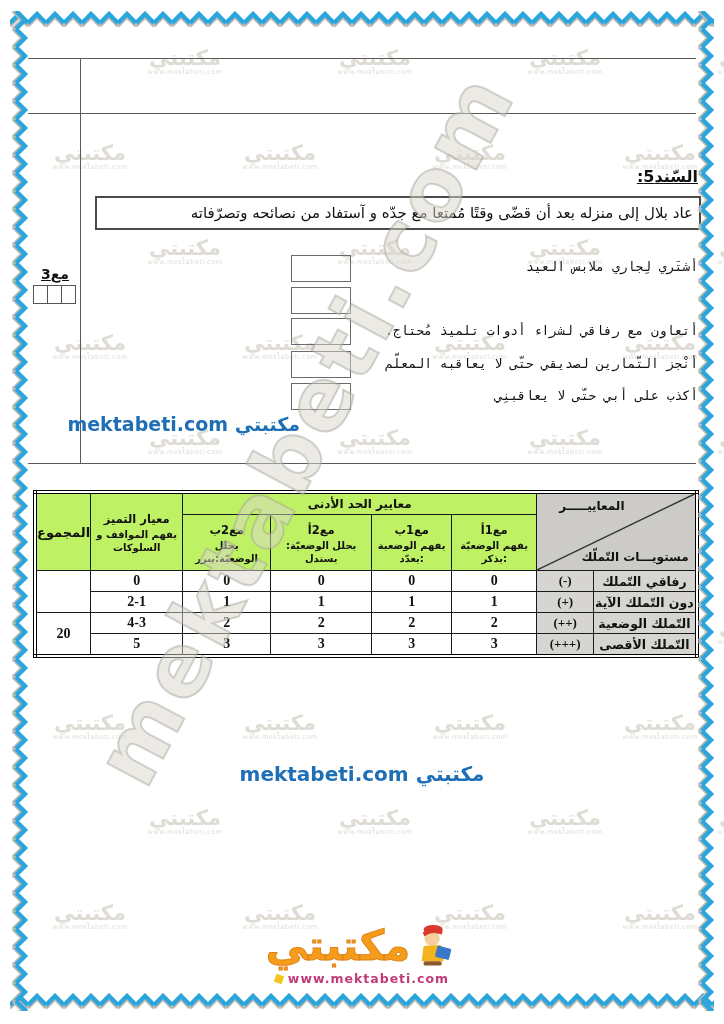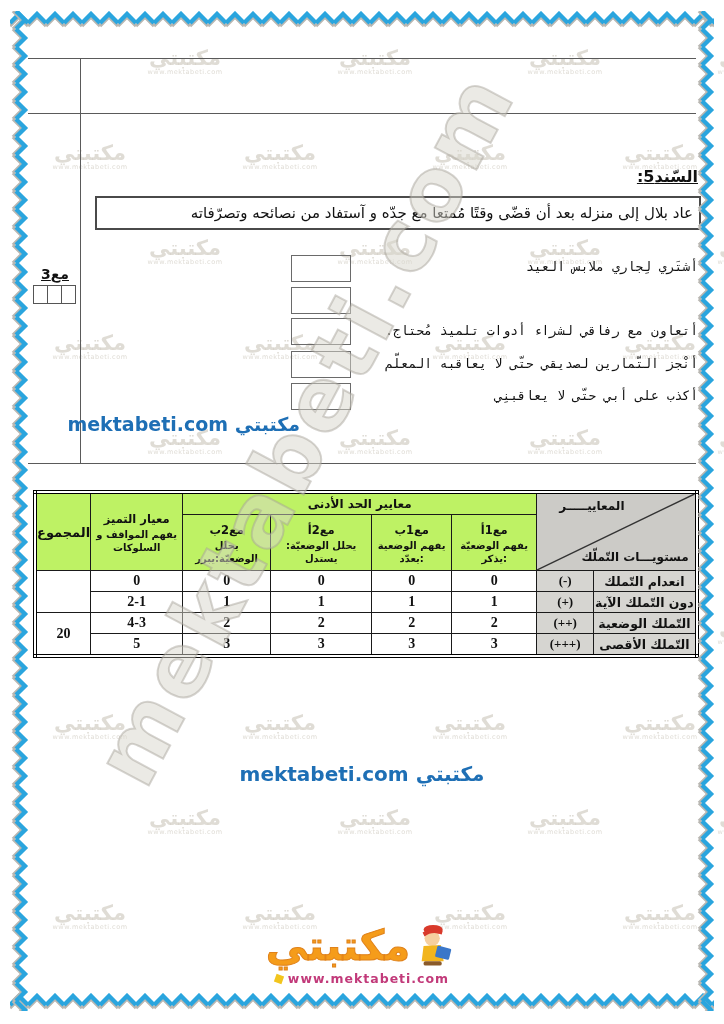--- a/index.html
+++ b/index.html
@@ -353,21 +353,21 @@
         <th class="hdr">
           <span class="crit-code rtl">مع2أ</span>
           <span class="crit-desc rtl">يحلل الوضعيّة: يستدل</span>
         </th>
         <th class="hdr">
           <span class="crit-code rtl">مع2ب</span>
           <span class="crit-desc rtl">يحلل الوضعيّة:يبرر</span>
         </th>
       </tr>
       <tr style="height:20px">
-        <td class="labcell rtl">انعدام التّملك</td>
+        <td class="labcell rtl">رفاقي التّملك</td>
         <td class="symcell" dir="ltr">(-)</td>
         <td class="numcell">0</td>
         <td class="numcell">0</td>
         <td class="numcell">0</td>
         <td class="numcell">0</td>
         <td class="numcell" dir="ltr">0</td>
         <td class="totcell" rowspan="2"></td>
       </tr>
       <tr style="height:20px">
         <td class="labcell rtl">دون التّملك الآية</td>

